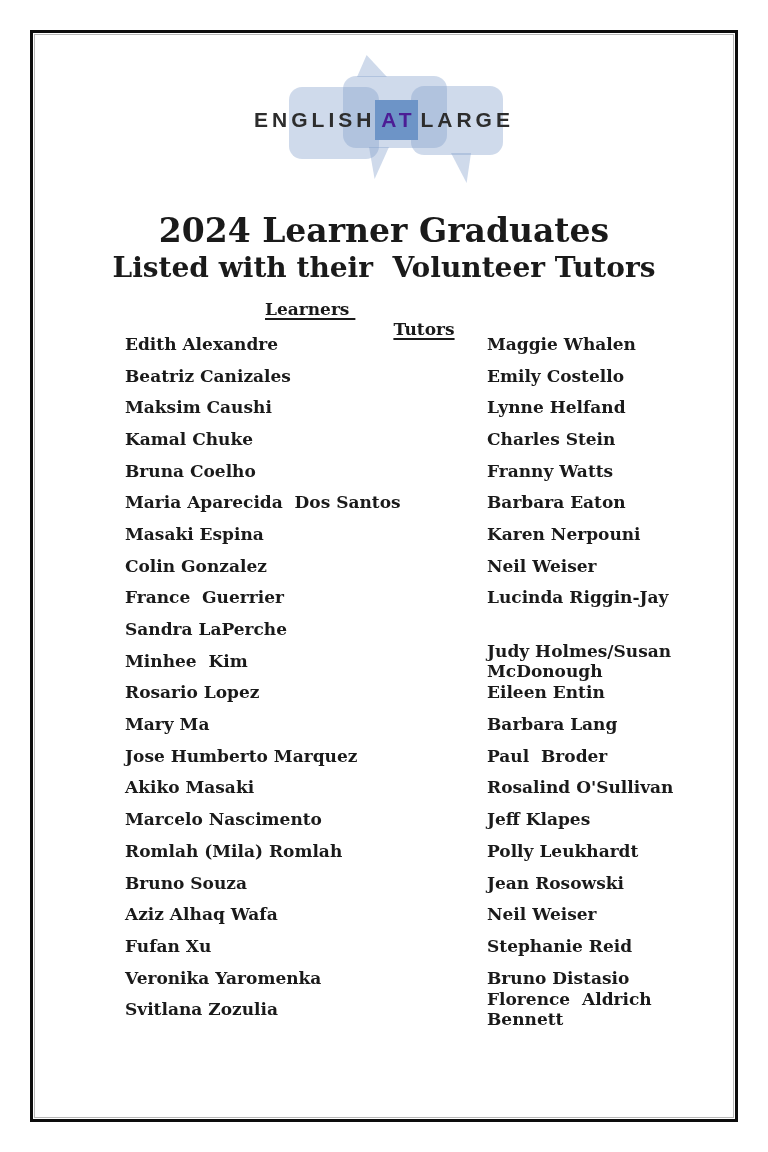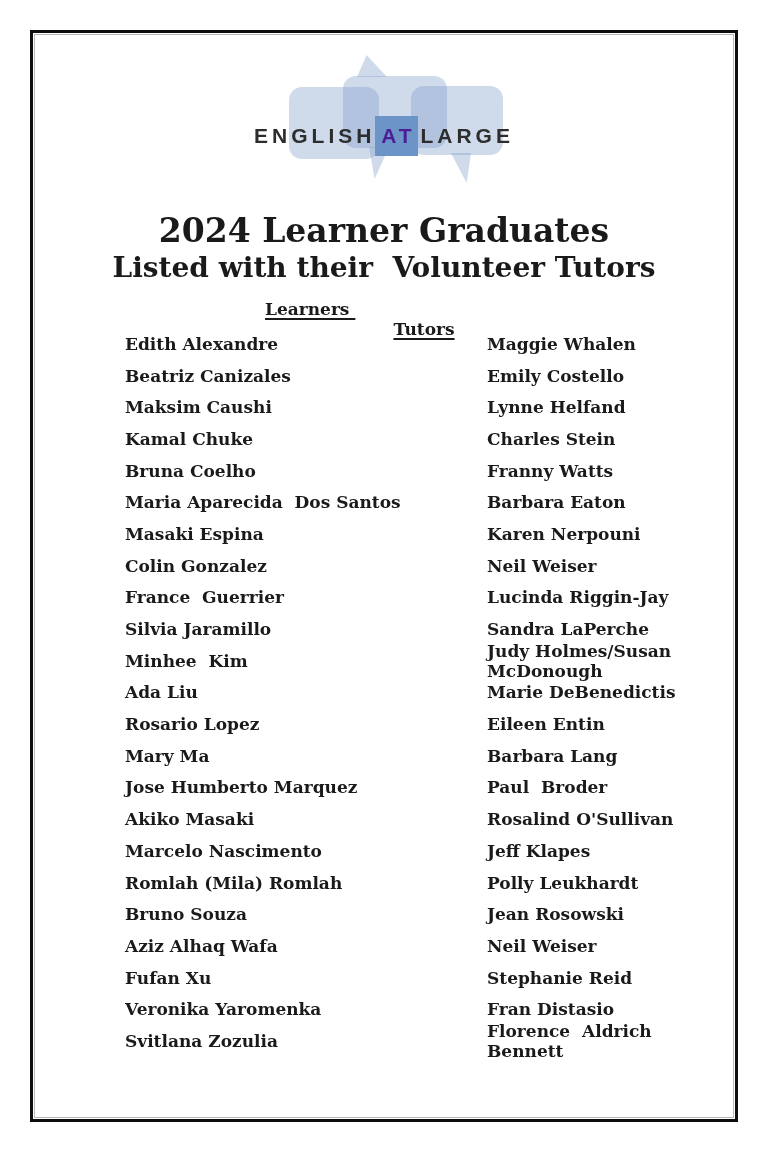--- a/index.html
+++ b/index.html
@@ -65,21 +65,20 @@
     display: flex;
     align-items: center;
     justify-content: center;
     z-index: 2;
     font-family: "Liberation Sans", sans-serif;
     font-weight: 700;
     font-size: 21px;
     letter-spacing: 4px;
     color: var(--logo-text);
     white-space: pre;
-    margin-top: 16px;
   }
   .at-box {
     display: inline-flex;
     align-items: center;
     justify-content: center;
     background: var(--at-box);
     color: #4c1d95;
     width: 40px;
     height: 40px;
     margin: 0 2px 0 0;
@@ -201,33 +200,28 @@
     <div class="cell-learner">Colin Gonzalez</div>
     <div class="cell-tutor">Neil Weiser</div>
   </div>
 
   <div class="row">
     <div class="cell-learner">France  Guerrier</div>
     <div class="cell-tutor">Lucinda Riggin-Jay</div>
   </div>
 
   <div class="row">
-    <div class="cell-learner">Silvia Jaramillo</div>
     <div class="cell-tutor">Sandra LaPerche</div>
   </div>
 
   <div class="row">
     <div class="cell-learner">Minhee  Kim</div>
     <div class="cell-tutor">Judy Holmes/Susan McDonough</div>
   </div>
 
-  <div class="row">
-    <div class="cell-learner">Ada Liu</div>
-    <div class="cell-tutor">Marie DeBenedictis</div>
-  </div>
 
   <div class="row">
     <div class="cell-learner">Rosario Lopez</div>
     <div class="cell-tutor">Eileen Entin</div>
   </div>
 
   <div class="row">
     <div class="cell-learner">Mary Ma</div>
     <div class="cell-tutor">Barbara Lang</div>
   </div>
@@ -262,21 +256,21 @@
     <div class="cell-tutor">Neil Weiser</div>
   </div>
 
   <div class="row">
     <div class="cell-learner">Fufan Xu</div>
     <div class="cell-tutor">Stephanie Reid</div>
   </div>
 
   <div class="row">
     <div class="cell-learner">Veronika Yaromenka</div>
-    <div class="cell-tutor">Fran Distasio</div>
+    <div class="cell-tutor">Bruno Distasio</div>
   </div>
 
   <div class="row">
     <div class="cell-learner">Svitlana Zozulia</div>
     <div class="cell-tutor">Florence  Aldrich Bennett</div>
   </div>
 </div>
       </div>
 
     </div>

